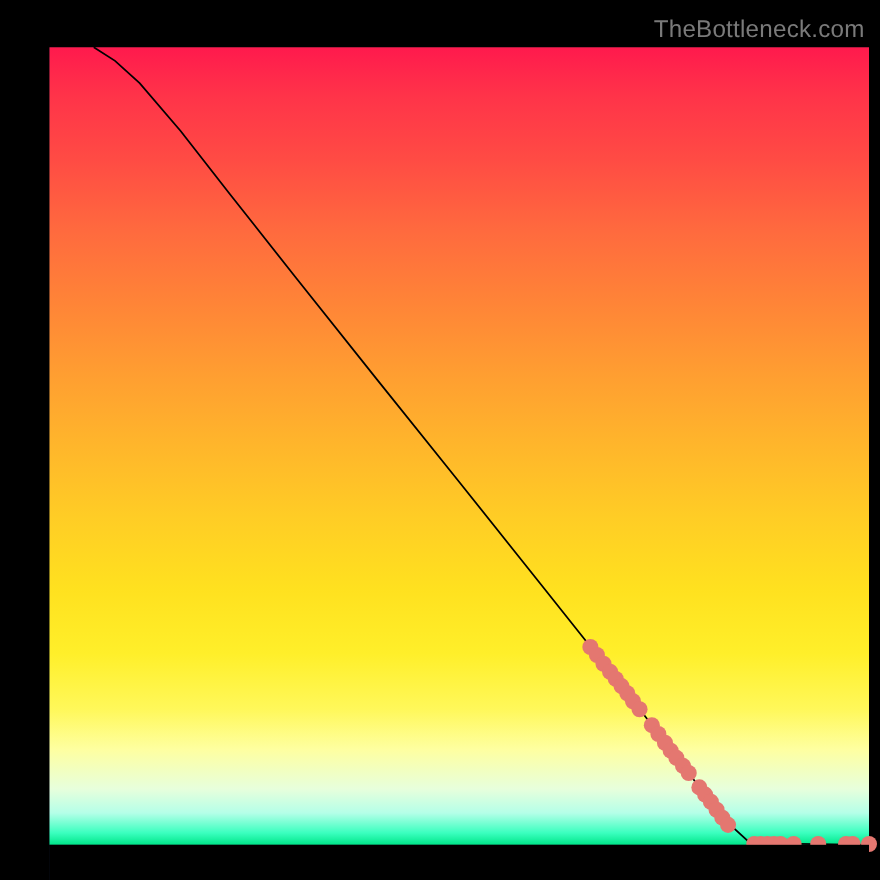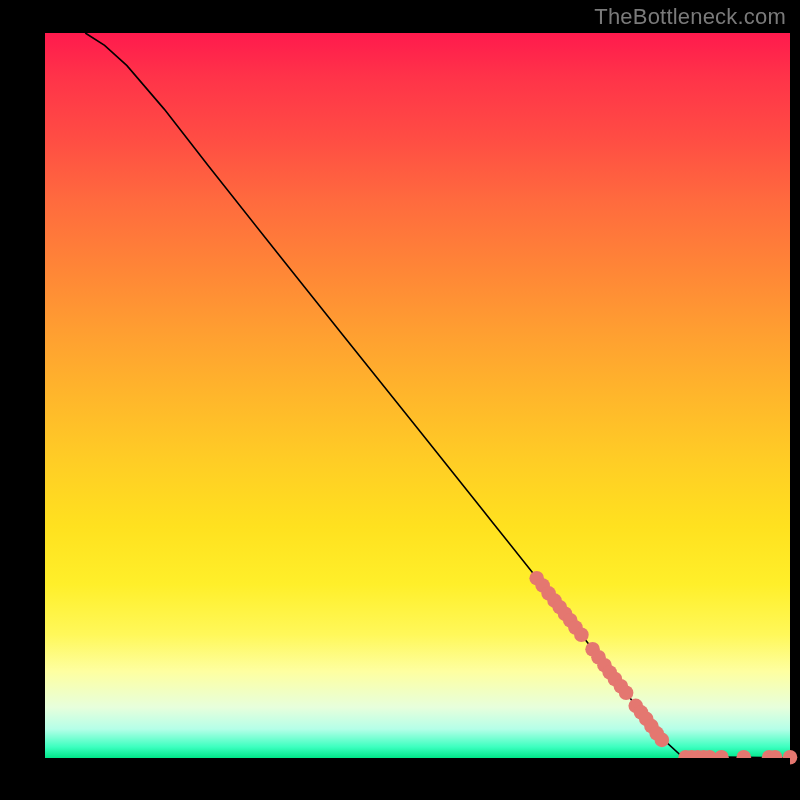--- a/index.html
+++ b/index.html
@@ -9,20 +9,21 @@
     height: 800px;
     background: #000;
     font-family: Arial, Helvetica, sans-serif;
     overflow: hidden;
   }
   .frame {
     position: relative;
     width: 800px;
     height: 790px;
     background: #0f172a;
+    margin-top: 10px;
   }
   .watermark {
     position: absolute;
     top: 4px;
     right: 14px;
     color: #7a7a7a;
     font-size: 22px;
     letter-spacing: 0.2px;
     z-index: 10;
   }

